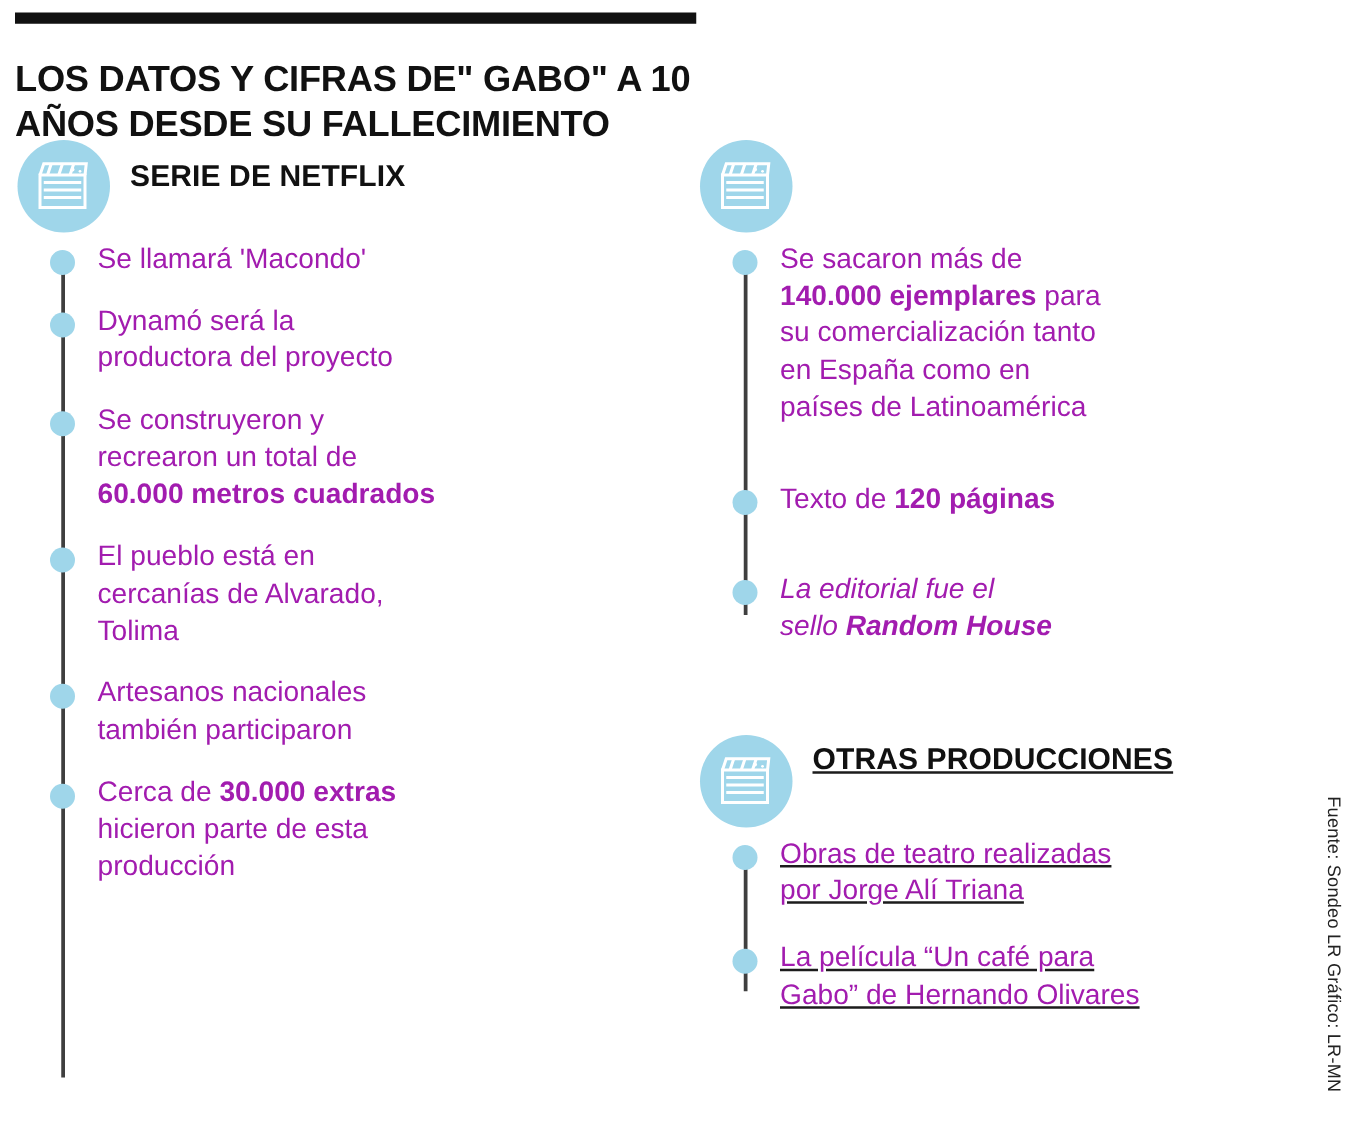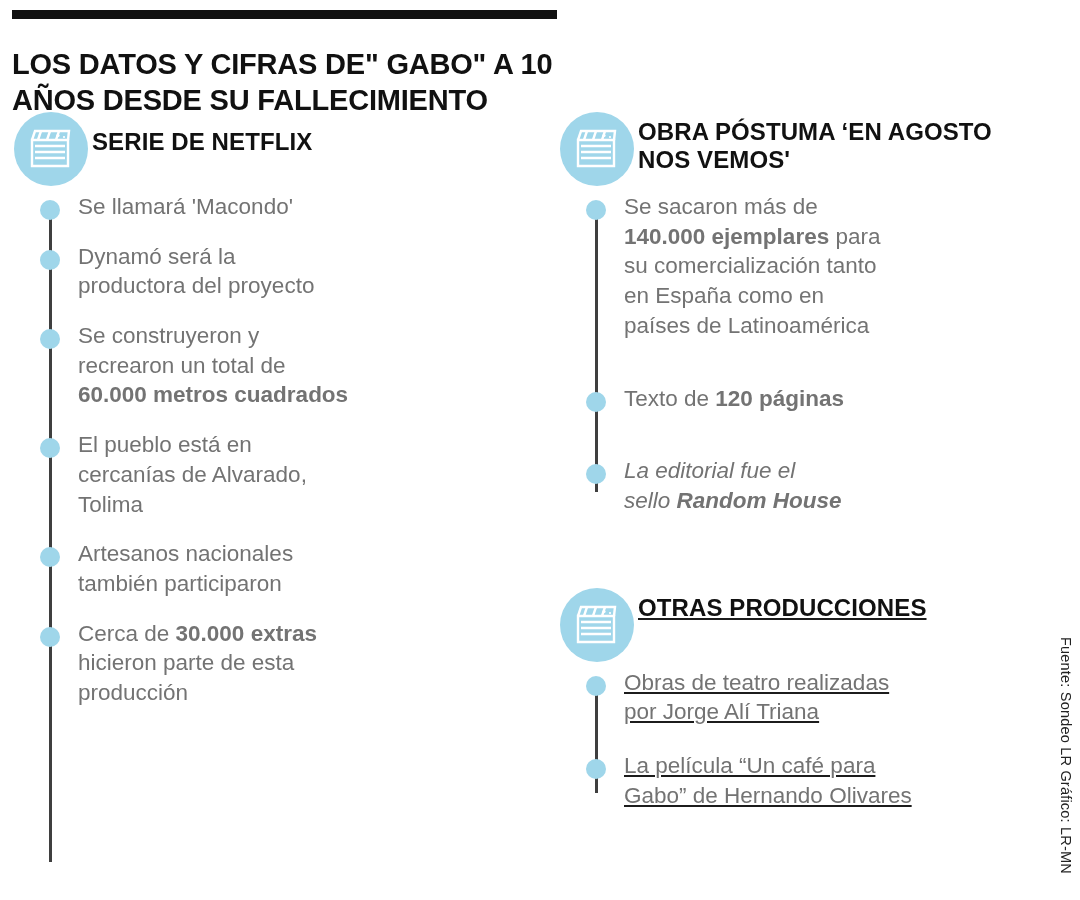--- a/index.html
+++ b/index.html
@@ -52,21 +52,21 @@
     top: 0;
   }
   .col-left  { left: 14px;  width: 500px; }
   .col-right { left: 560px; width: 460px; }
 
   .section { position: relative; }
 
   .section-head {
     display: flex;
     align-items: flex-start;
-    gap: 4px;
+    gap: 16px;
     margin-bottom: 6px;
   }
 
   .badge {
     width: 74px;
     height: 74px;
     border-radius: 50%;
     background: #9fd6ea;
     flex: 0 0 74px;
     display: flex;
@@ -99,21 +99,21 @@
     width: 3px;
     background: #3f3f3f;
     left: 35px;
   }
 
   .item {
     position: relative;
     padding-left: 64px;
     font-size: 22.5px;
     line-height: 1.32;
-    color: #737373;
+    color: #a21caf;
     margin-bottom: 20px;
   }
   .item b { font-weight: bold; }
 
   .dot {
     position: absolute;
     left: 26px;
     top: 8px;
     width: 20px;
     height: 20px;
@@ -182,21 +182,20 @@
               <path d="M4 12 L7 3 L41 3 L40 12"></path>
               <path d="M13 3 L10 12 M22 3 L19 12 M31 3 L28 12"></path>
               <path d="M7 18 L37 18 M7 24 L37 24 M7 30 L37 30"></path>
             </g>
             <g fill="#ffffff">
               <circle cx="30" cy="7.5" r="1.6"></circle>
               <circle cx="36" cy="9" r="1.1"></circle>
             </g>
           </svg>
         </div>
-        <div class="section-title two-line">OBRA PÓSTUMA ‘EN AGOSTO NOS VEMOS'</div>
       </div>
       <ul class="items">
         <div class="timeline" style="top:10px; height:290px;"></div>
         <li class="item"><span class="dot"></span><span>Se sacaron más de<br><b>140.000 ejemplares</b> para<br>su comercialización tanto<br>en España como en<br>países de Latinoamérica</span></li>
         <li class="item" style="margin-top:44px;"><span class="dot"></span><span>Texto de <b>120 páginas</b></span></li>
         <li class="item" style="margin-top:42px;font-style:italic;"><span class="dot"></span><span>La editorial fue el<br>sello <b>Random House</b></span></li>
       </ul>
     </div>
 
     <div class="section" style="margin-top:72px;text-decoration:underline;">

